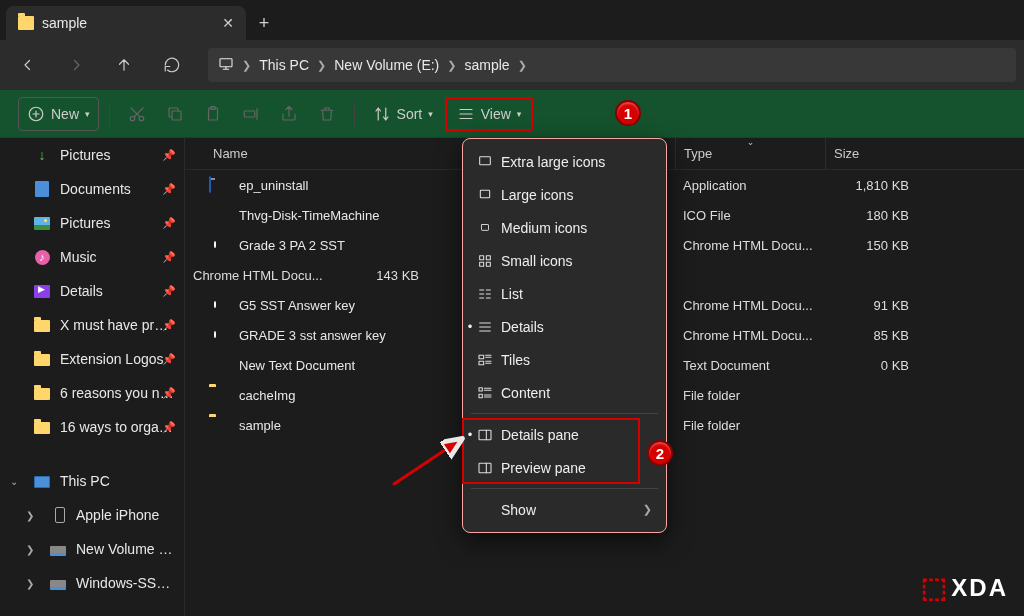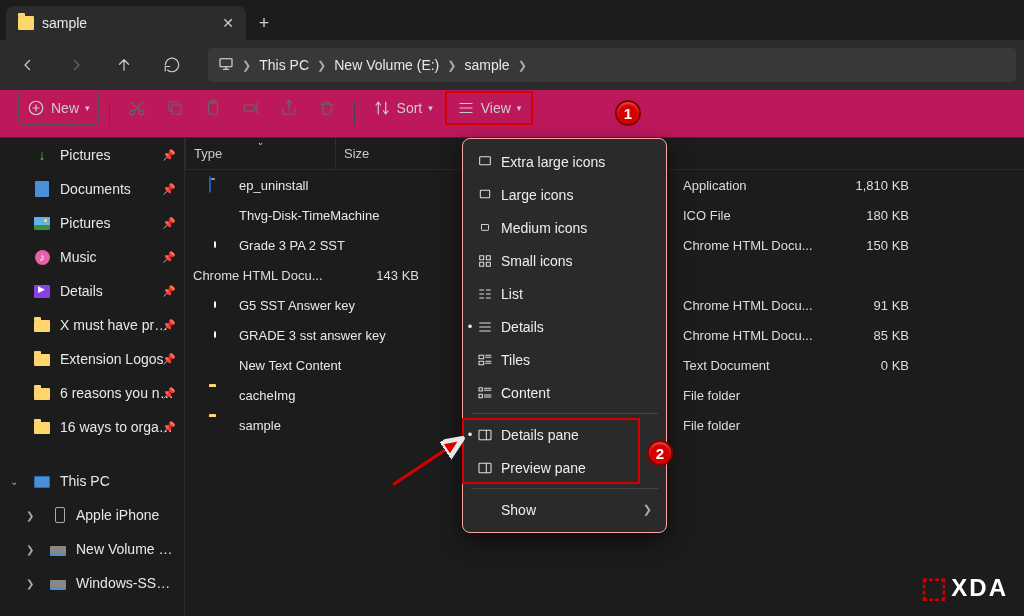--- a/index.html
+++ b/index.html
@@ -15,21 +15,21 @@
   
   
   .navbar { height: 50px; background: #2c2c2c; display: flex; align-items: center; padding: 0 8px; gap: 8px; }
   .navbtn { width: 40px; height: 36px; display: flex; align-items: center; justify-content: center; color: #ccc; cursor: pointer; border-radius: 4px; font-size: 16px; }
   .navbtn svg { width: 18px; height: 18px; }
   .address { flex: 1; height: 34px; background: #383838; border-radius: 4px; margin-left: 8px; display: flex; align-items: center; padding: 0 10px; gap: 8px; }
   .crumb { color: #e8e8e8; cursor: pointer; }
   .chev { color: #aaa; font-size: 11px; }
   
   
-  .toolbar { height: 48px; background: #be185d; border-bottom: 1px solid #333; display: flex; align-items: flex-end; padding: 12px 18px; gap: 4px; }
+  .toolbar { height: 48px; background: #14532d; border-bottom: 1px solid #333; display: flex; align-items: center; padding: 12px 18px; gap: 4px; }
   .tool { height: 34px; display: flex; align-items: center; justify-content: center; color: #ccc; border-radius: 4px; cursor: pointer; padding: 0 8px; gap: 6px; }
   .tool.disabled { color: #666; }
   .tool svg { width: 18px; height: 18px; }
   .sep { width: 1px; height: 24px; background: #444; margin: 0 6px; }
   .new-btn { border: 1px solid #555; }
   .view-btn { border: 2px solid #d60000; padding: 0 10px; border-radius: 2px; }
   
   
   .main { display: flex; height: 478px; }
   .sidebar { width: 185px; background: #1c1c1c; overflow-y: auto; border-right: 1px solid #2a2a2a; }
@@ -297,20 +297,21 @@
           <span class="si-icon">
             <span class="i-drive"></span>
           </span>
           <span class="label">Windows-SSD (D:)</span>
         </div>
       </div>
   </div>
 
   <div class="content">
     <div class="headers">
+      <div class="col-name">Name</div>
       <div class="col-type">
           <span class="sort-caret">⌄</span>
           <span>Type</span>
         </div>
       <div class="col-size">
           <span>Size</span>
         </div>
     </div>
     <div class="rows" id="file-rows">
         <div class="row">
@@ -353,21 +354,21 @@
           <div class="rname">
             <span class="ficon"><span class="i-chrome"></span></span>
             <span>GRADE 3 sst answer key</span>
           </div>
           <div class="rtype">Chrome HTML Docu...</div>
           <div class="rsize">85 KB</div>
         </div>
         <div class="row">
           <div class="rname">
             <span class="ficon"><span class="i-txt"></span></span>
-            <span>New Text Content</span>
+            <span>New Text Document</span>
           </div>
           <div class="rtype">Text Document</div>
           <div class="rsize">0 KB</div>
         </div>
         <div class="row">
           <div class="rname">
             <span class="ficon"><span class="i-folder"></span></span>
             <span>cacheImg</span>
           </div>
           <div class="rtype">File folder</div>

